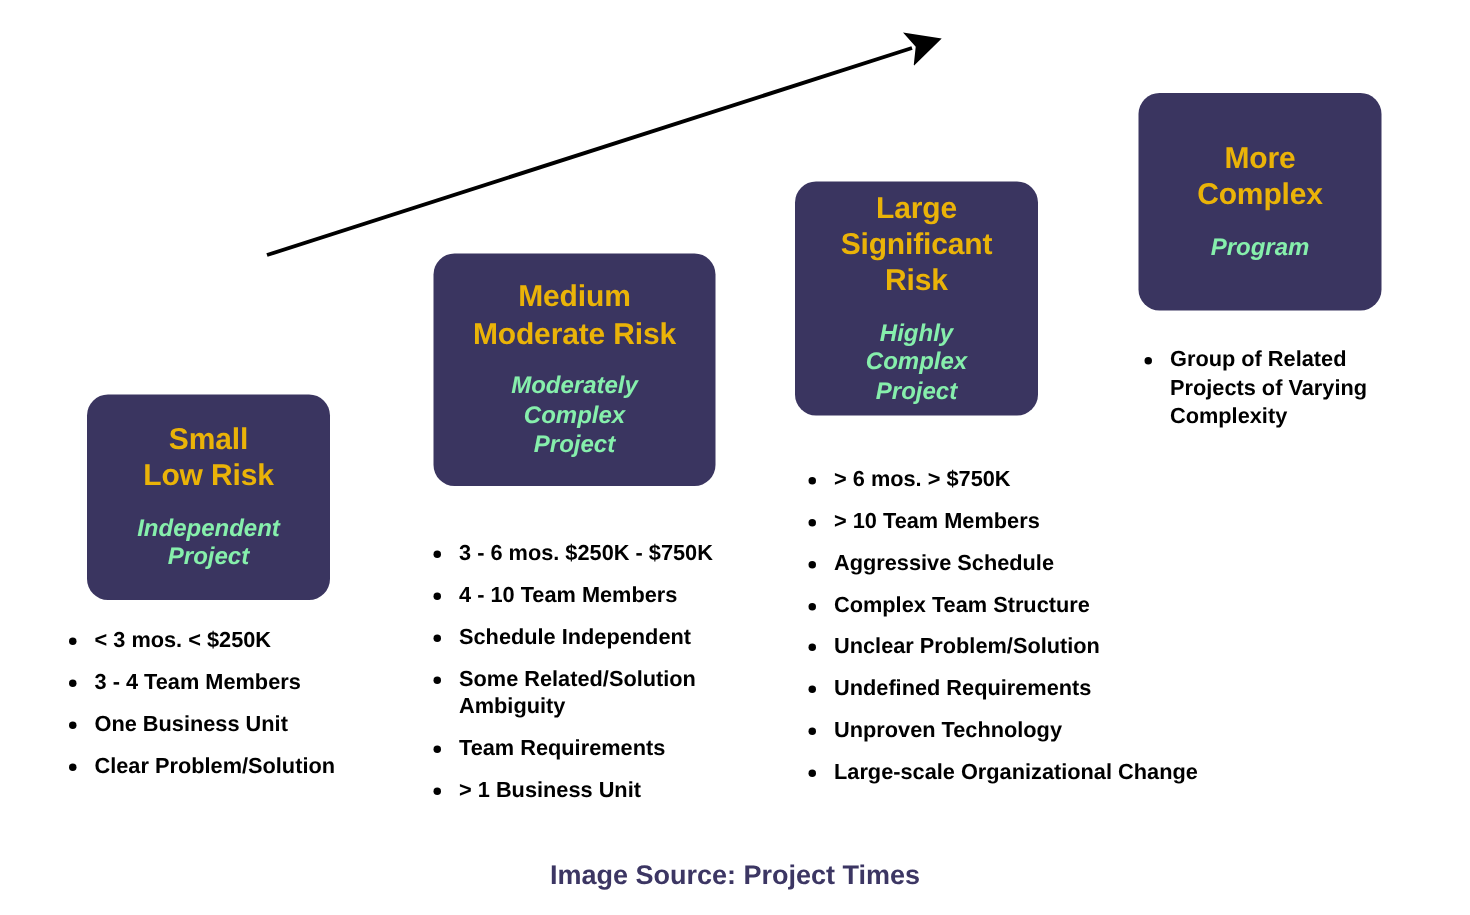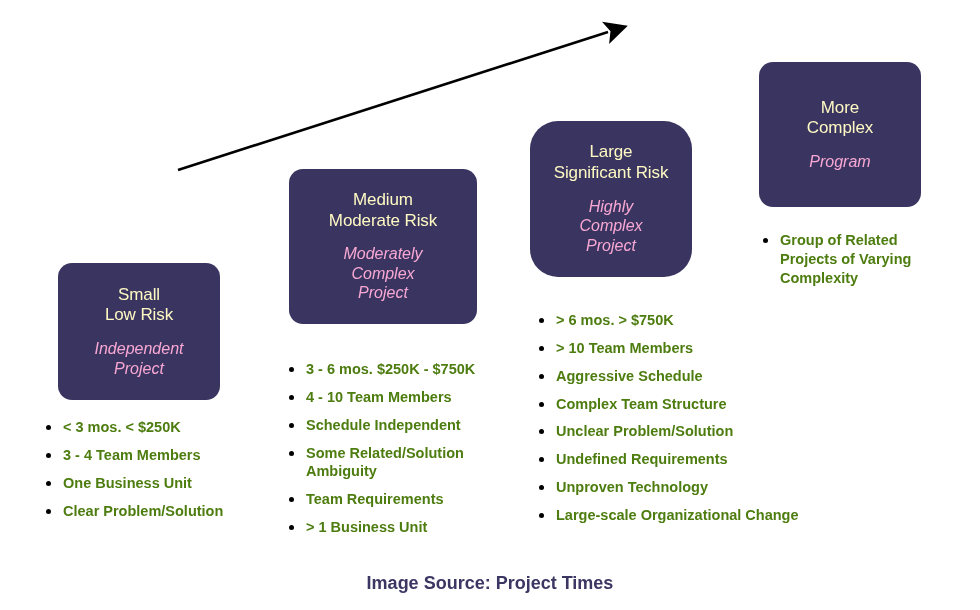--- a/index.html
+++ b/index.html
@@ -36,49 +36,49 @@
     border-radius: 14px;
     box-sizing: border-box;
     display: flex;
     flex-direction: column;
     align-items: center;
     justify-content: center;
     text-align: center;
     padding: 6px 8px;
   }
   .stage-title {
-    color: #fef9c3;
-    font-weight: normal;
-    font-size: 17px;
+    color: #eab308;
+    font-weight: bold;
+    font-size: 20px;
     line-height: 1.22;
     letter-spacing: -0.1px;
     white-space: pre-line;
   }
   .stage-sub {
-    color: #f9a8d4;
+    color: #86efac;
     font-style: italic;
-    font-weight: normal;
+    font-weight: bold;
     font-size: 16px;
     line-height: 1.22;
     margin-top: 13px;
     white-space: pre-line;
   }
 
   .box-small   { left: 58px;  top: 263px; width: 162px; height: 137px; }
   .box-medium  { left: 289px; top: 169px; width: 188px; height: 155px; }
-  .box-large   { left: 530px; top: 121px; width: 162px; height: 156px; border-radius: 28px; }
+  .box-large   { left: 530px; top: 121px; width: 162px; height: 156px; }
   .box-program { left: 759px; top: 62px;  width: 162px; height: 145px; }
 
   
   .bullet-list {
     position: absolute;
     margin: 0;
     padding: 0;
     list-style: none;
-    color: #4d7c0f;
+    color: #000000;
     font-size: 14.5px;
     font-weight: bold;
     line-height: 1.3;
   }
   .bullet-list li {
     position: relative;
     padding-left: 23px;
     margin-bottom: 9px;
   }
   .bullet-list li::before {

